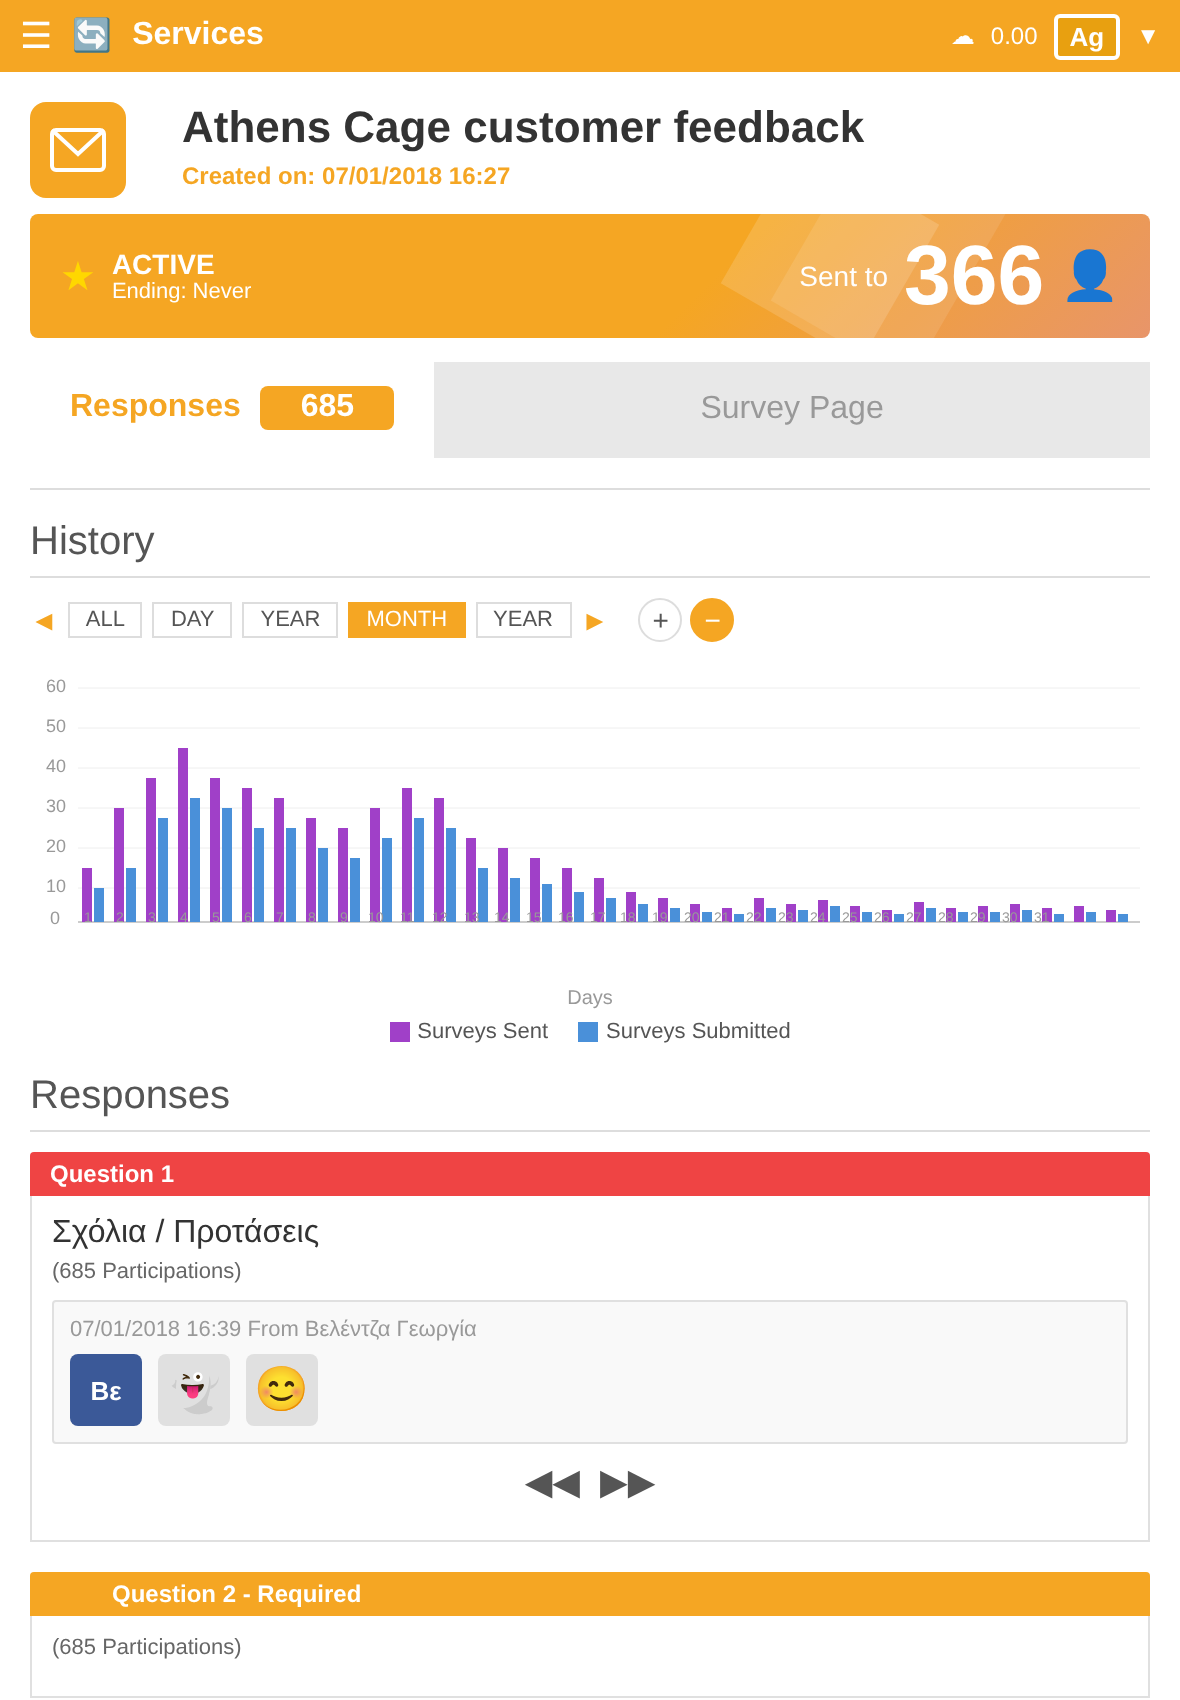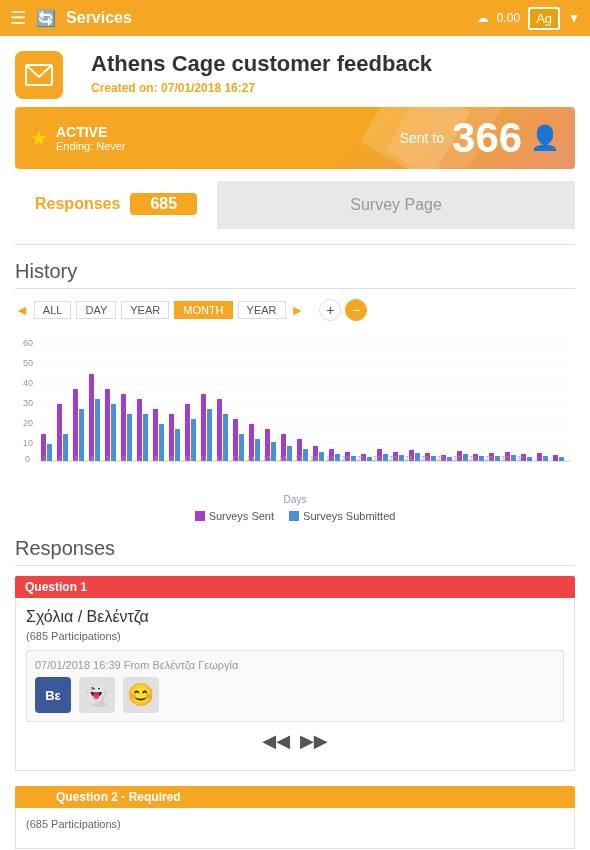--- a/index.html
+++ b/index.html
@@ -18,21 +18,21 @@
     .hamburger { color: white; font-size: 18px; cursor: pointer; }
     .nav-icon { color: white; font-size: 16px; }
     .nav-title { color: white; font-weight: bold; font-size: 16px; }
     .top-nav-right { display: flex; align-items: center; gap: 8px; color: white; font-size: 12px; }
     .avatar-badge {
       background: #e8a010;
       border: 2px solid white;
       color: white;
       border-radius: 3px;
       padding: 2px 6px;
-      font-weight: normal;
+      font-weight: bold;
       font-size: 13px;
     }
 
     
     .main { background: white; padding: 15px; }
 
     
     .header-section { display: flex; align-items: flex-start; gap: 28px; margin-bottom: 8px; }
     .mail-icon-box {
       background: #f5a623;
@@ -416,21 +416,21 @@
       </div>
     </div>
   </div>
 
   <div class="responses-section">
     <div class="section-title">Responses</div>
 
     <div>
       <div class="question-label">Question 1</div>
       <div class="question-content">
-        <div class="question-title">Σχόλια / Βελέντζα</div>
+        <div class="question-title">Σχόλια / Προτάσεις</div>
         <div class="participations">(685 Participations)</div>
         <div class="response-item">
           <div class="response-meta">07/01/2018 16:39 From Βελέντζα Γεωργία</div>
           <div class="response-icons">
             <div class="resp-icon blue">Bε</div>
             <div class="resp-icon" style="background:#e0e0e0; font-size:22px;">👻</div>
             <div class="resp-icon" style="background:#e0e0e0; font-size:22px;">😊</div>
           </div>
         </div>
         <div class="pagination">

